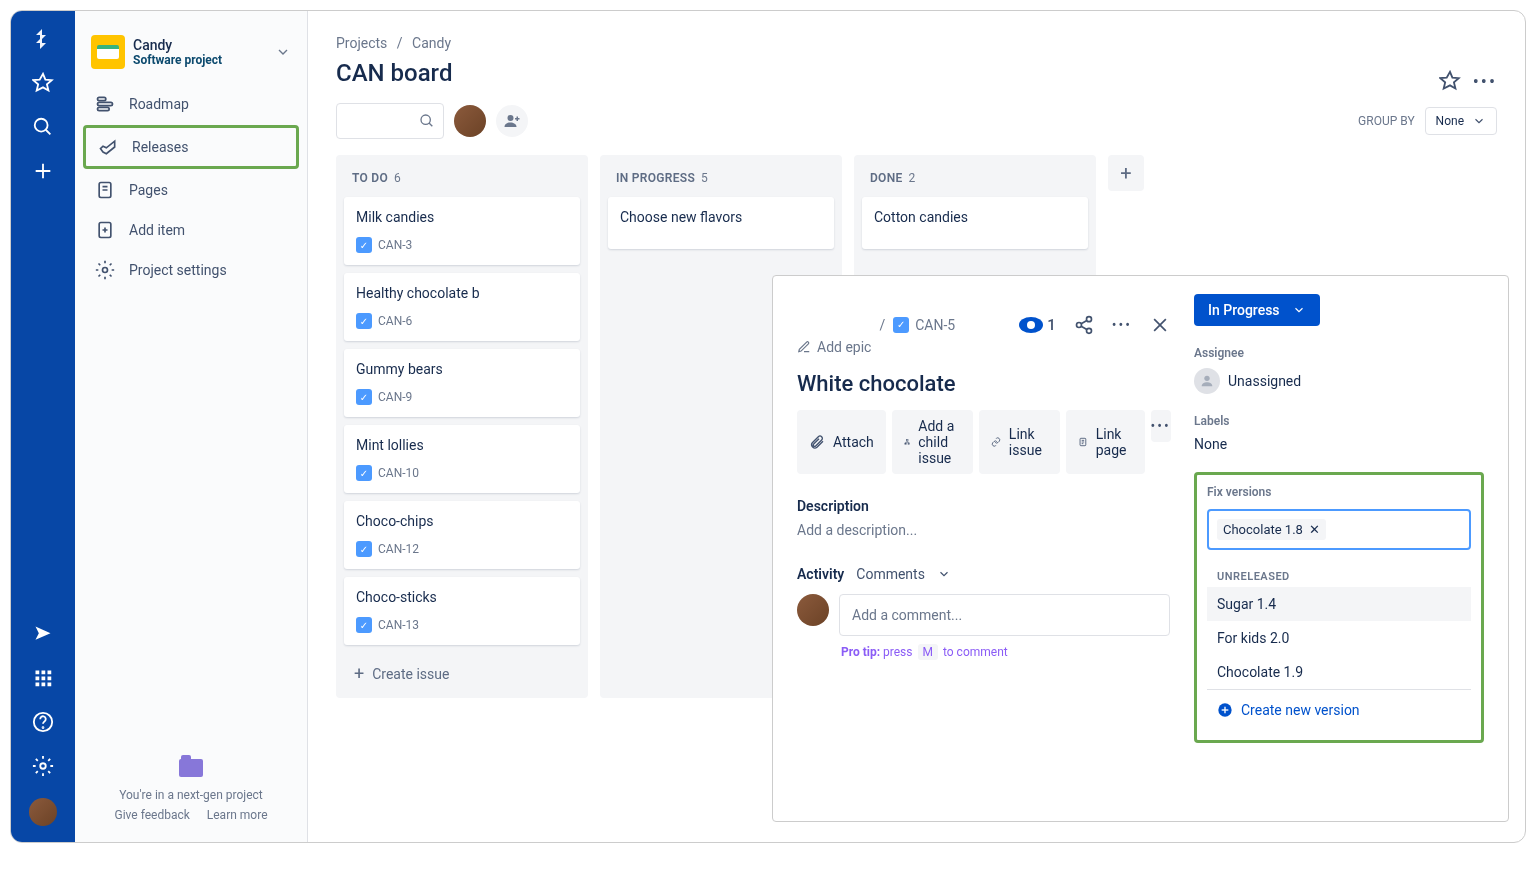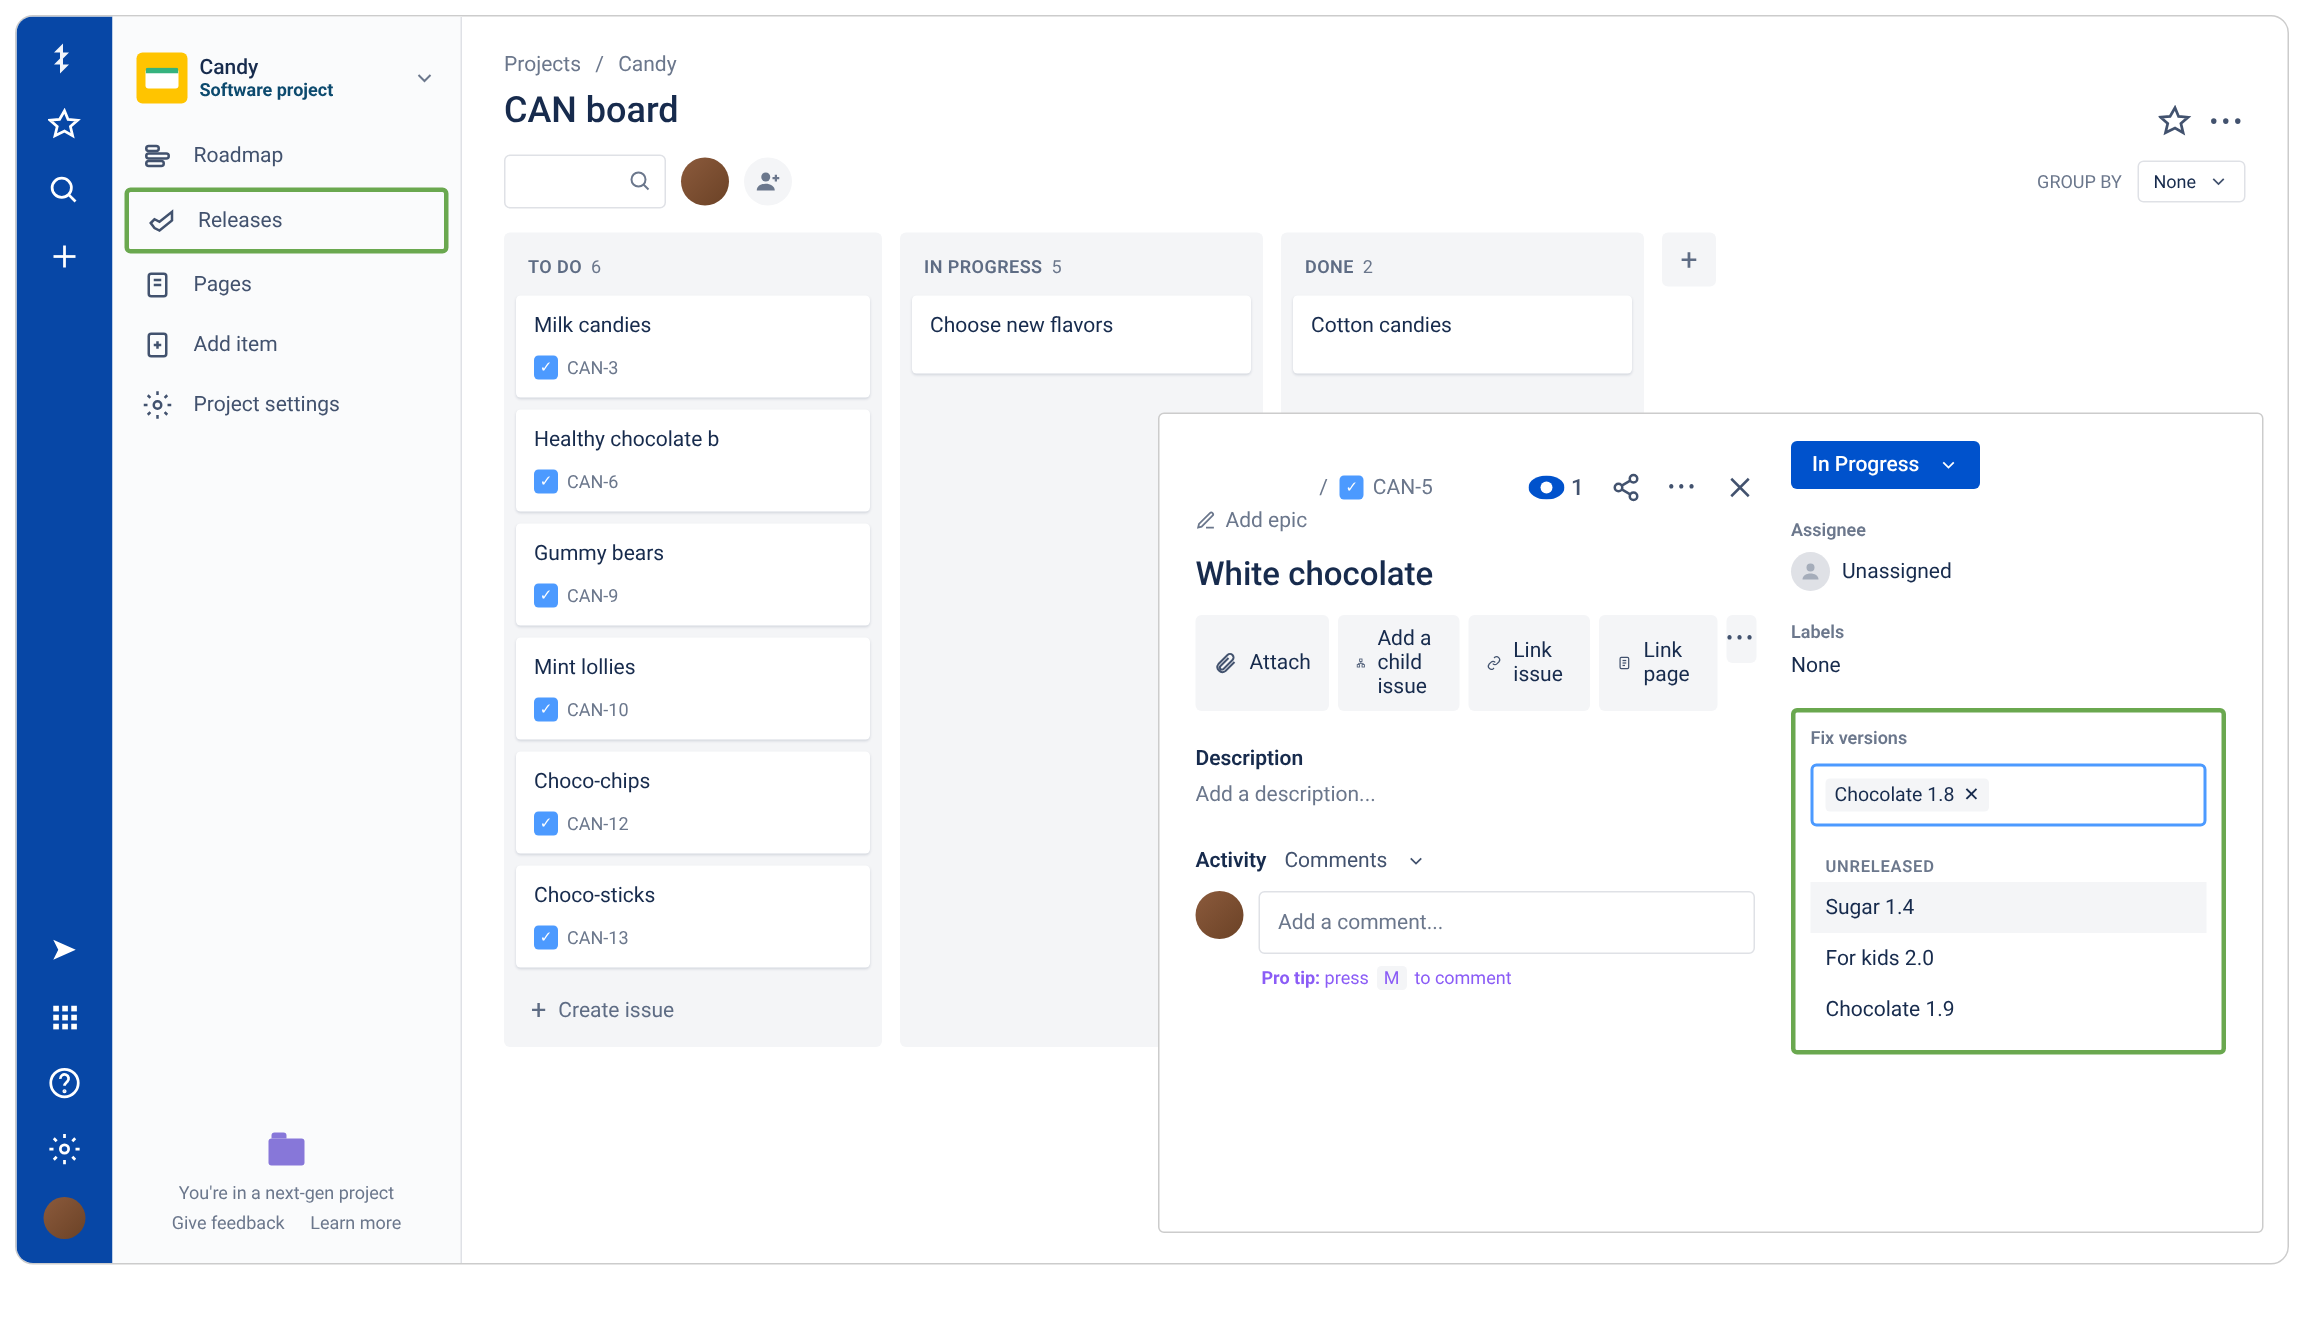--- a/index.html
+++ b/index.html
@@ -441,19 +441,27 @@
             <div class="version-chip">
               <span>Chocolate 1.8</span>
               <span style="cursor:pointer">✕</span>
             </div>
           </div>
           <div class="version-group">
             <div class="version-group-label">UNRELEASED</div>
             <div class="version-option sel">Sugar 1.4</div>
             <div class="version-option">For kids 2.0</div>
             <div class="version-option">Chocolate 1.9</div>
+            <div class="create-version">
+              <svg width="16" height="16" viewBox="0 0 24 24" fill="#0052CC">
+                  <circle cx="12" cy="12" r="10"></circle>
+                  <line x1="12" y1="7" x2="12" y2="17" stroke="white" stroke-width="2"></line>
+                  <line x1="7" y1="12" x2="17" y2="12" stroke="white" stroke-width="2"></line>
+                </svg>
+              <span>Create new version</span>
+            </div>
           </div>
         </div>
       </div>
     </div>
 
   </div>
 </div>
 
 </body></html>

